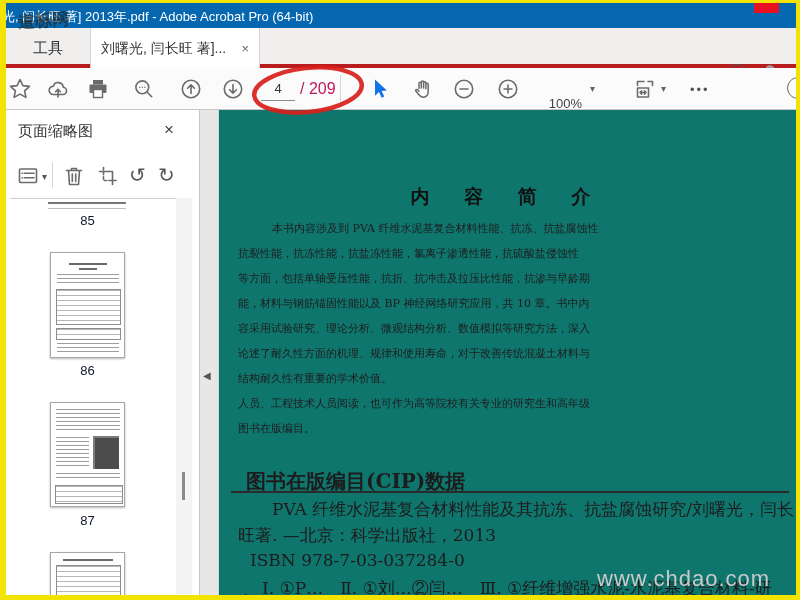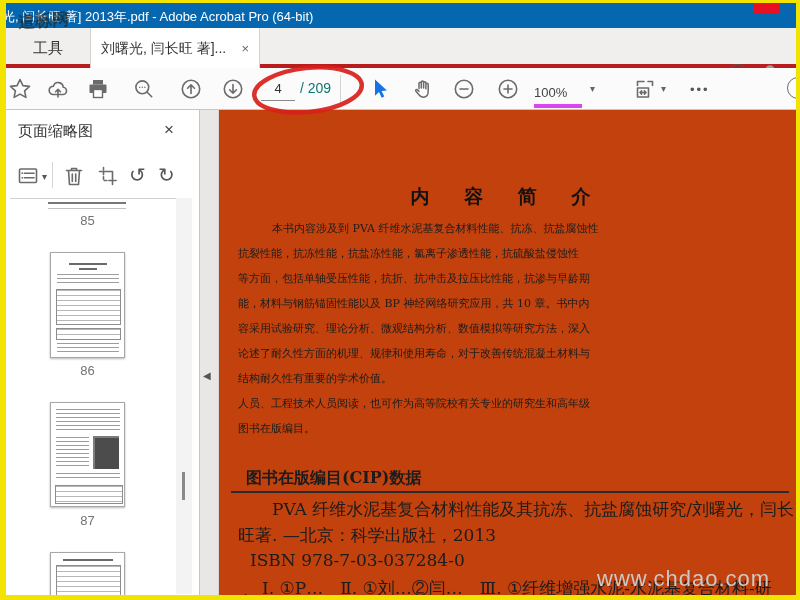--- a/index.html
+++ b/index.html
@@ -25,61 +25,61 @@
     height:41px;padding:0 10px;box-sizing:border-box;font-size:14px;justify-content:space-between;}
   .tab-close{color:#666;font-size:13px;margin-left:8px;}
   .help-circle{position:absolute;left:722px;top:36px;width:19px;height:19px;border:1.7px solid #555;border-radius:50%;
     display:flex;align-items:center;justify-content:center;font-size:12px;font-weight:bold;color:#555;box-sizing:border-box;}
 
   
   .toolbar{left:0;top:65px;width:790px;height:42px;background:#fcfbfb;border-bottom:1px solid #c9c7c5;box-sizing:border-box;}
   .tico{position:absolute;top:9px;width:24px;height:24px;}
   .pagebox{position:absolute;left:255px;top:10px;width:34px;height:22px;border-bottom:1px solid #8a8a8a;
     font-size:13px;color:#333;text-align:center;line-height:22px;}
-  .pagetotal{position:absolute;left:294px;top:12px;font-size:14px;color:#0f766e;}
+  .pagetotal{position:absolute;left:294px;top:12px;font-size:16px;color:#be185d;}
   .vsep{position:absolute;left:334px;top:7px;width:1px;height:28px;background:#d6d4d2;}
-  .zoomtxt{position:absolute;left:528px;top:14px;width:48px;height:22px;border-bottom:4px solid #d946ef;
-    font-size:13px;color:#444;text-align:left;line-height:22px;}
+  .zoomtxt{position:absolute;left:528px;top:25px;width:48px;height:22px;border-bottom:1px solid #d946ef;
+    font-size:13px;color:#444;text-align:right;line-height:22px;}
   .caret{position:absolute;font-size:10px;color:#666;}
   .dots{position:absolute;left:684px;top:14px;font-size:13px;color:#555;letter-spacing:2px;}
   .partial-circle{position:absolute;left:781px;top:9px;width:22px;height:22px;border:1.7px solid #6b6b6b;border-radius:50%;box-sizing:border-box;}
   .red-ellipse{position:absolute;left:242px;top:-7px;width:120px;height:58px;z-index:20;pointer-events:none;}
 
   
   .content{left:0;top:107px;width:790px;height:485px;background:#e9e7e5;}
   .panel{position:absolute;left:0;top:0;width:194px;height:485px;background:#fff;border-right:1px solid #c6c4c2;box-sizing:border-box;}
   .panel-header{position:absolute;left:12px;top:12px;font-size:15px;color:#323232;}
   .panel-close{position:absolute;left:158px;top:10px;font-size:17px;color:#444;}
   .ptool{position:absolute;top:54px;color:#555;}
   .ptool svg{display:block;}
   .p-sep{position:absolute;left:46px;top:52px;width:1px;height:26px;background:#d8d6d4;}
   .panel-rule{position:absolute;left:4px;top:88px;width:166px;height:1px;background:#d2d0ce;}
   .rot{font-family:"DejaVu Sans", sans-serif;font-size:20px;color:#555;line-height:22px;}
 
   .thumb{position:absolute;left:44px;width:75px;background:#fff;border:1px solid #a9a7a5;
     box-shadow:0 1px 2px rgba(0,0,0,.28);box-sizing:border-box;overflow:hidden;}
-  .tlabel{position:absolute;left:44px;width:75px;text-align:center;font-size:13px;color:#737373;}
+  .tlabel{position:absolute;left:44px;width:75px;text-align:center;font-size:13px;color:#0f172a;}
   .mini-lines{position:absolute;background:repeating-linear-gradient(to bottom,#9d9d9d 0 1px,transparent 1px 4px);}
   .mini-title{position:absolute;height:2px;background:#6a6a6a;}
   .mini-table{position:absolute;border:1px solid #8d8d8d;
     background:repeating-linear-gradient(to bottom,#b7b7b7 0 1px,transparent 1px 5px);}
   .mini-img{position:absolute;background:#4c4c4c;box-shadow:inset 2px 2px 0 #7c7c7c;}
   .thumb85edge{position:absolute;left:42px;top:92px;width:78px;height:4px;background:#fff;border-top:2px solid #787876;border-bottom:1px solid #c2c0be;}
 
   .pscroll{position:absolute;left:170px;top:88px;width:16px;height:396px;background:#f3f3f3;}
   .pscroll-thumb{position:absolute;left:6px;top:274px;width:3px;height:28px;background:#8a8a8a;}
   .collapse{position:absolute;left:197px;top:260px;font-size:10px;color:#555;font-family:"DejaVu Sans",sans-serif;}
 
   
-  .page{position:absolute;left:212px;top:0;width:578px;height:485px;background:#c2410c;border-left:1px solid #d8d6d4;box-sizing:border-box;overflow:hidden;
+  .page{position:absolute;left:212px;top:0;width:578px;height:485px;background:#0f766e;border-left:1px solid #d8d6d4;box-sizing:border-box;overflow:hidden;
     font-family:"DejaVu Serif","Liberation Serif",serif;color:#1c1c1c;}
   .doc-title{position:absolute;left:0;top:74px;width:100%;text-align:center;font-size:19px;font-weight:bold;letter-spacing:14px;color:#111;}
   .bodytext{position:absolute;left:19px;top:106px;width:548px;font-size:11px;line-height:25px;}
   .bodytext .indent{text-indent:34px;}
-  .cip-header{position:absolute;left:27px;top:358px;font-size:16px;font-weight:bold;}
+  .cip-header{position:absolute;left:27px;top:358px;font-size:20px;font-weight:bold;}
   .cip-rule{position:absolute;left:12px;top:381px;width:558px;height:2px;background:#2a2a2a;}
   .cipline{position:absolute;font-size:17px;white-space:nowrap;}
   .wm-br{position:absolute;left:378px;top:456px;font-size:22px;color:#c9c9c9;letter-spacing:1px;
     font-family:"Liberation Sans",sans-serif;z-index:5;}
 
   svg.icon{stroke:#6b6b6b;fill:none;stroke-width:1.6;stroke-linecap:round;stroke-linejoin:round;}
 </style>
 </head>
 <body>
 

